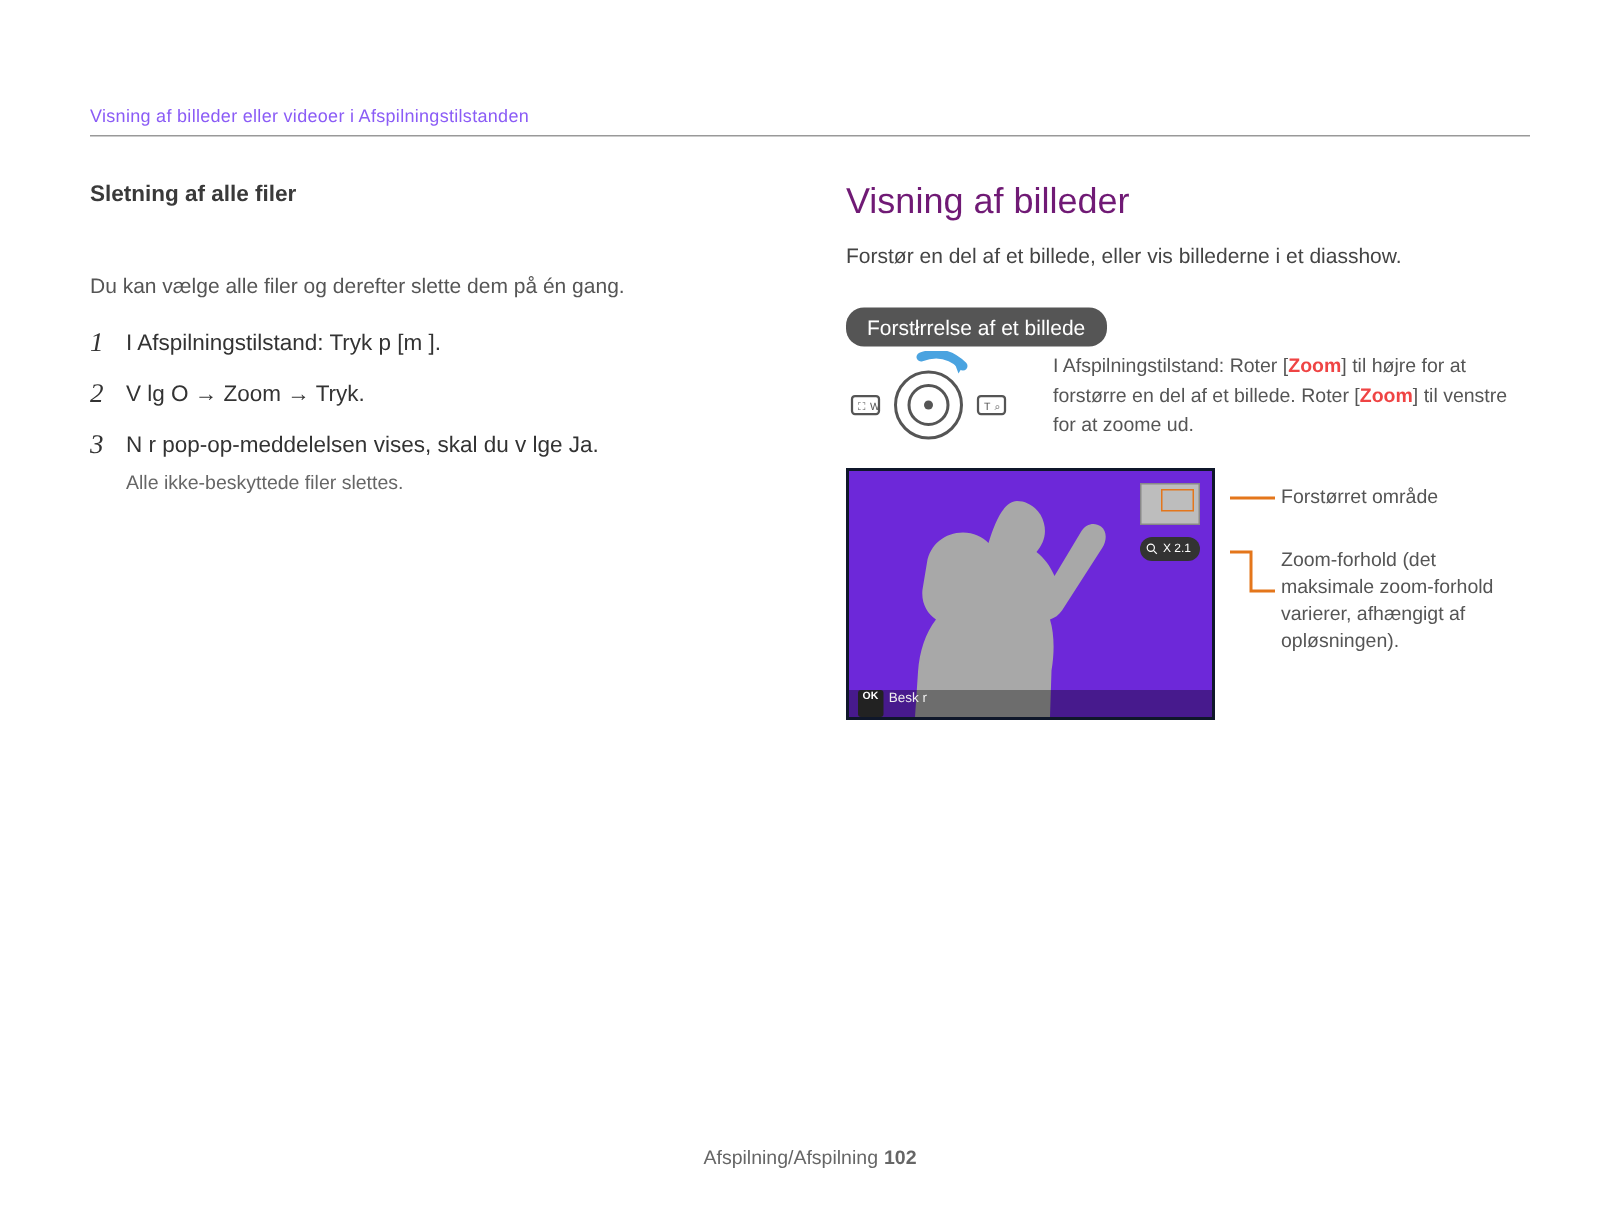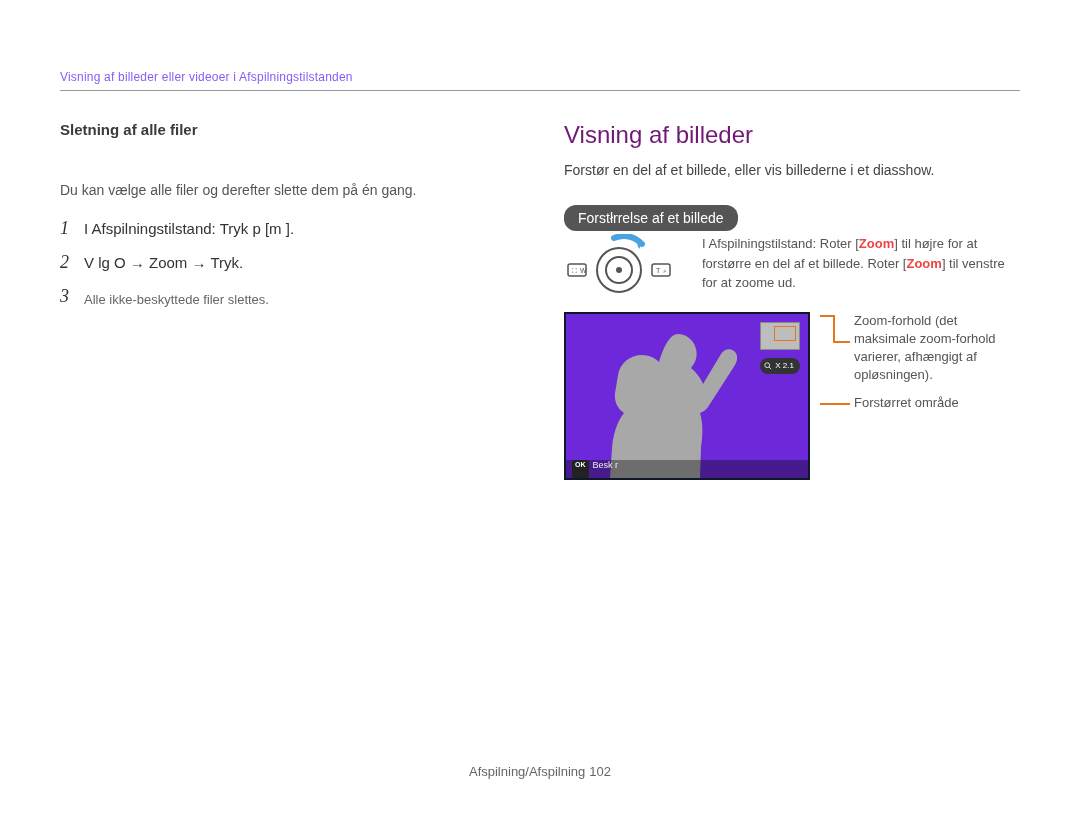--- a/index.html
+++ b/index.html
@@ -8,21 +8,21 @@
   .header-line { border-bottom: 1px solid #999; padding-bottom: 6px; margin-bottom: 30px; }
   .header-text { font-size: 12px; color: #8b5cf6; letter-spacing: 0.2px; }
   .columns { display: flex; gap: 48px; }
   .col { flex: 1; }
   .subhead { font-size: 15px; font-weight: 600; margin-bottom: 6px; }
   .bodytext { font-size: 14px; color: #555; line-height: 1.45; margin-top: 42px; }
   .steps { margin-top: 18px; }
   .step { display: flex; align-items: flex-start; gap: 10px; margin-bottom: 12px; }
   .step-num { font-style: italic; font-size: 18px; color: #333; width: 14px; flex: 0 0 auto; line-height: 1.2; font-family: Georgia, 'Times New Roman', serif; }
   .step-text { font-size: 15px; color: #333; line-height: 1.45; }
-  .step-note { font-size: 13px; color: #666; margin-top: 4px; line-height: 1.5; text-align: center; }
+  .step-note { font-size: 13px; color: #666; margin-top: 4px; line-height: 1.5; }
   .light { font-weight: 300; }
   .section-title { color: #701a75; font-size: 24px; font-weight: 400; margin-bottom: 12px; }
   .intro { font-size: 14px; color: #444; margin-bottom: 24px; line-height: 1.4; }
   .pill { display: inline-block; background: #555; color: #fff; font-size: 14px; padding: 5px 14px; border-radius: 12px; margin-bottom: 3px; }
   .zoom-row { display: flex; gap: 18px; align-items: center; margin-bottom: 18px; }
   .dial-wrap { position: relative; width: 120px; height: 60px; flex: 0 0 auto; }
   .zoom-desc { font-size: 13px; color: #555; line-height: 1.5; }
   .zoom-desc strong { font-weight: 700; color: #ef4444; }
   .preview-row { display: flex; gap: 10px; align-items: flex-start; }
   .preview { width: 246px; height: 168px; border: 2px solid #0f172a; position: relative; background: #6d28d9; overflow: hidden; flex: 0 0 auto; }
@@ -34,21 +34,21 @@
   .ok-bar { position: absolute; left: 0; right: 0; bottom: 0; height: 18px; background: rgba(0,0,0,0.35); display: flex; padding-left: 6px; gap: 4px; }
   .ok-chip { background: #222; color: #fff; font-size: 7px; padding: 1px 3px; border-radius: 2px; font-weight: 700; }
   .ok-text { color: #eee; font-size: 9px; }
   .callouts { display: flex; flex-direction: column; }
   .co-line { display: flex; align-items: flex-start; }
   .co-path { width: 34px; flex: 0 0 auto; }
   .co-text { font-size: 13px; color: #555; line-height: 1.4; }
   .co1 { margin-top: 10px; margin-bottom: 22px; }
   .co2 { margin-top: 0; }
   .footer { position: absolute; left: 0; right: 0; bottom: 36px; text-align: center; font-size: 13px; color: #666; }
-  .footer .pn { margin-left: 4px; }
+  .footer .pn { margin-left: 4px; font-weight: bold; }
 </style>
 </head>
 <body>
 
 <div class="page">
 
   <div class="header-line">
     <div class="header-text">Visning af billeder eller videoer i Afspilningstilstanden</div>
   </div>
 
@@ -65,20 +65,21 @@
         </div>
         <div class="step">
           <div class="step-num">2</div>
           <div class="step-text">
             <span>V lg  O    </span><span class="light">→</span><span> Zoom </span><span class="light">→</span><span> Tryk.</span>
           </div>
         </div>
         <div class="step">
           <div class="step-num">3</div>
           <div>
+            <div class="step-text">N r pop-op-meddelelsen vises, skal du v lge Ja.</div>
             <div class="step-note">Alle ikke-beskyttede ﬁler slettes.</div>
           </div>
         </div>
       </div>
     </div>
 
     <div class="col">
       <div class="section-title">Visning af billeder</div>
       <div class="intro">Forstør en del af et billede, eller vis billederne i et diasshow.</div>
       <div class="pill">Forstłrrelse af et billede</div>
@@ -119,31 +120,31 @@
               </svg>
             <span>X 2.1</span>
           </div>
           <div class="ok-bar">
             <span class="ok-chip">OK</span>
             <span class="ok-text">Besk r</span>
           </div>
         </div>
 
         <div class="callouts">
+          <div class="co-line co1">
+            <svg class="co-path" viewBox="0 0 34 20">
+              <line x1="0" y1="10" x2="30" y2="10" stroke="#e4761b" stroke-width="2"></line>
+            </svg>
+            <div class="co-text">Forstørret område</div>
+          </div>
           <div class="co-line co2">
             <svg class="co-path" viewBox="0 0 34 60">
               <polyline points="0,4 14,4 14,30 30,30" stroke="#e4761b" stroke-width="2" fill="none"></polyline>
             </svg>
             <div class="co-text">Zoom-forhold (det maksimale zoom-forhold varierer, afhængigt af opløsningen).</div>
-          </div>
-          <div class="co-line co1">
-            <svg class="co-path" viewBox="0 0 34 20">
-              <line x1="0" y1="10" x2="30" y2="10" stroke="#e4761b" stroke-width="2"></line>
-            </svg>
-            <div class="co-text">Forstørret område</div>
           </div>
         </div>
       </div>
 
     </div>
   </div>
 
   <div class="footer">
     <span>Afspilning/Afspilning</span><span class="pn">102</span>
   </div>

